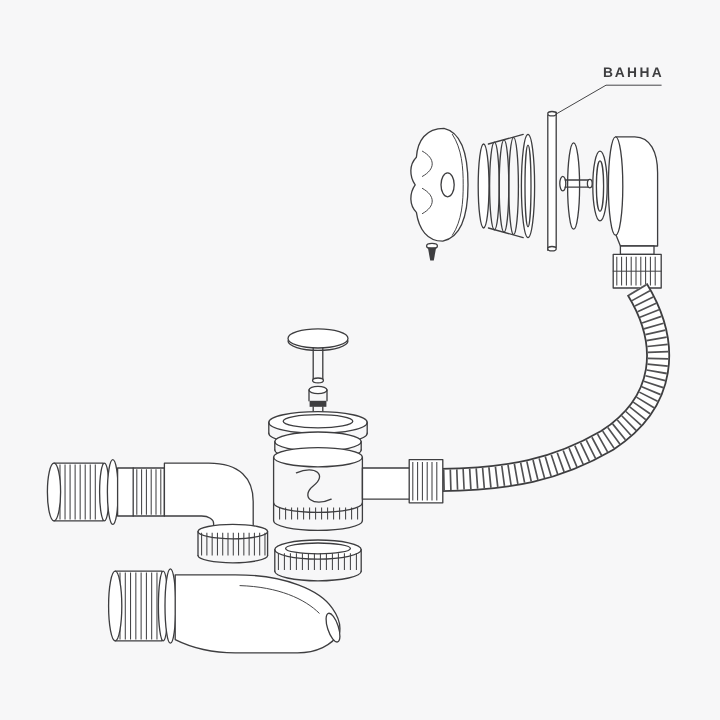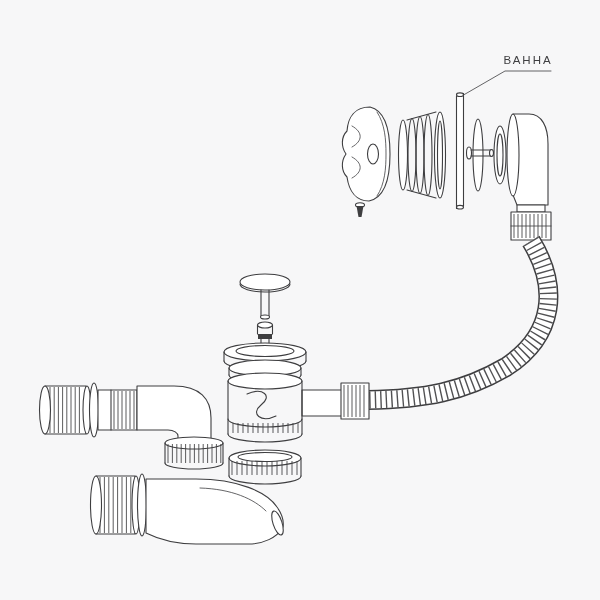--- a/index.html
+++ b/index.html
@@ -3,21 +3,21 @@
 <meta charset="utf-8">
 <style>
   :root{
     --bg:#f7f7f8;
     --line:#3e3e40;
     --fill:#ffffff;
   }
   html,body{margin:0;padding:0;background:var(--bg);}
   .stage{
     width:600px;height:592px;position:relative;
-    background:var(--bg);overflow:hidden;border-radius:6px;
+    background:var(--bg);overflow:hidden;border-radius:6px;font-weight:bold;
   }
   svg{display:block}
   .ln{stroke:var(--line);fill:none;stroke-width:1.1;stroke-linecap:round;stroke-linejoin:round;}
   .fw{stroke:var(--line);fill:var(--fill);stroke-width:1.1;stroke-linejoin:round;}
   .fd{fill:var(--line);stroke:none;}
   .thin{stroke-width:.8;}
   g[data-ribs] line{stroke:var(--line);stroke-width:.85;}
   .hose-outer{stroke:var(--line);stroke-width:20;fill:none;}
   .hose-inner{stroke:var(--fill);stroke-width:17;fill:none;}
   .hose-ticks{stroke:var(--line);stroke-width:17;fill:none;stroke-dasharray:1.4 4.1;opacity:.9;}

